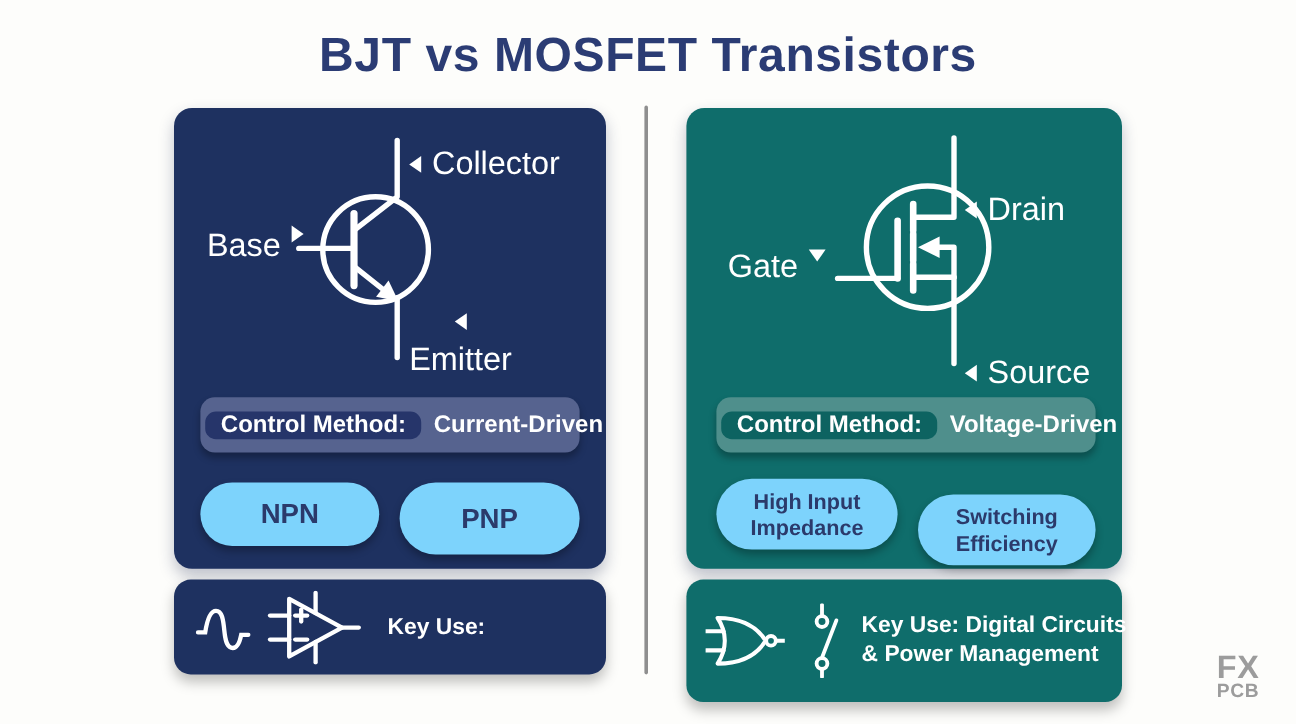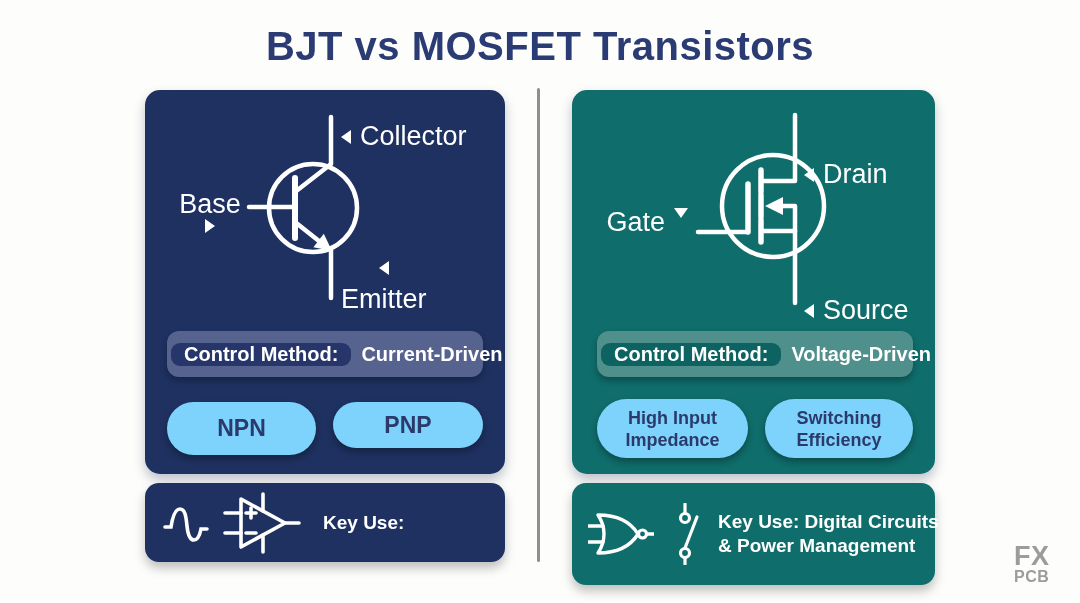--- a/index.html
+++ b/index.html
@@ -85,38 +85,38 @@
       <path d="M186,27 L186,74 L150,102"></path>
       <path d="M150,132 L179,155"></path>
       <path d="M186,158 L186,208"></path>
     </g>
     <polygon points="187,161 168.4,157.2 178.8,143.8" fill="#fff"></polygon>
   </svg>
   <div class="term-label" style="left:196px;top:31px;">
     <span class="tri tri-left"></span>
     <span>Collector</span>
   </div>
-  <div class="term-label" style="left:22px;top:99px;width:86px;justify-content:flex-end;flex-direction:column;">
+  <div class="term-label" style="left:22px;top:99px;width:86px;justify-content:flex-end;">
     <span>Base</span>
     <span class="tri tri-right raised"></span>
   </div>
   <div class="term-label" style="left:196px;top:171px;flex-direction:column;">
     <span class="tri tri-left"></span>
     <span>Emitter</span>
   </div>
 
   <div class="ctrl-outer navy-bar">
     <span class="ctrl-label">Control Method:</span>
     <span class="ctrl-value">Current-Driven</span>
   </div>
 
   <div class="pill big" style="left:22px;top:312px;width:149px;height:53px;">
     <span>NPN</span>
   </div>
-  <div class="pill big" style="left:188px;top:312px;width:150px;height:46px;">
+  <div class="pill big" style="left:188px;top:312px;width:150px;height:60px;">
     <span>PNP</span>
   </div>
 </div>
 
 <div id="mosfet-panel" class="panel teal">
   <svg class="symbol" width="363" height="240" viewBox="0 0 363 240">
     <g stroke="#fff" stroke-width="4.5" fill="none" stroke-linecap="round" stroke-linejoin="round">
       <circle cx="201" cy="116" r="51"></circle>
       <path d="M126,142 L176,142"></path>
       <path d="M176,94 L176,142" stroke-width="5.5"></path>
@@ -145,21 +145,21 @@
 
   <div class="ctrl-outer teal-bar">
     <span class="ctrl-label">Control Method:</span>
     <span class="ctrl-value">Voltage-Driven</span>
   </div>
 
   <div class="pill two-line" style="left:25px;top:309px;width:151px;height:59px;">
     <span>High Input</span>
     <span>Impedance</span>
   </div>
-  <div class="pill two-line" style="left:193px;top:309px;width:148px;height:59px;">
+  <div class="pill two-line" style="left:193px;top:322px;width:148px;height:59px;">
     <span>Switching</span>
     <span>Efficiency</span>
   </div>
 </div>
 
 <div class="divider"></div>
 
 <div id="bjt-key-card" class="key-card">
   <svg class="icn" width="46" height="40" viewBox="0 0 46 40" style="margin-right:12px;">
     <path d="M2,24 H8 C10,11 13,6 17,6 C22,6 23,13 24,23 C25,33 27,37 31,37 C35,37 37,31 38,26 H44" stroke="#fff" stroke-width="3.6" fill="none" stroke-linecap="round"></path>

